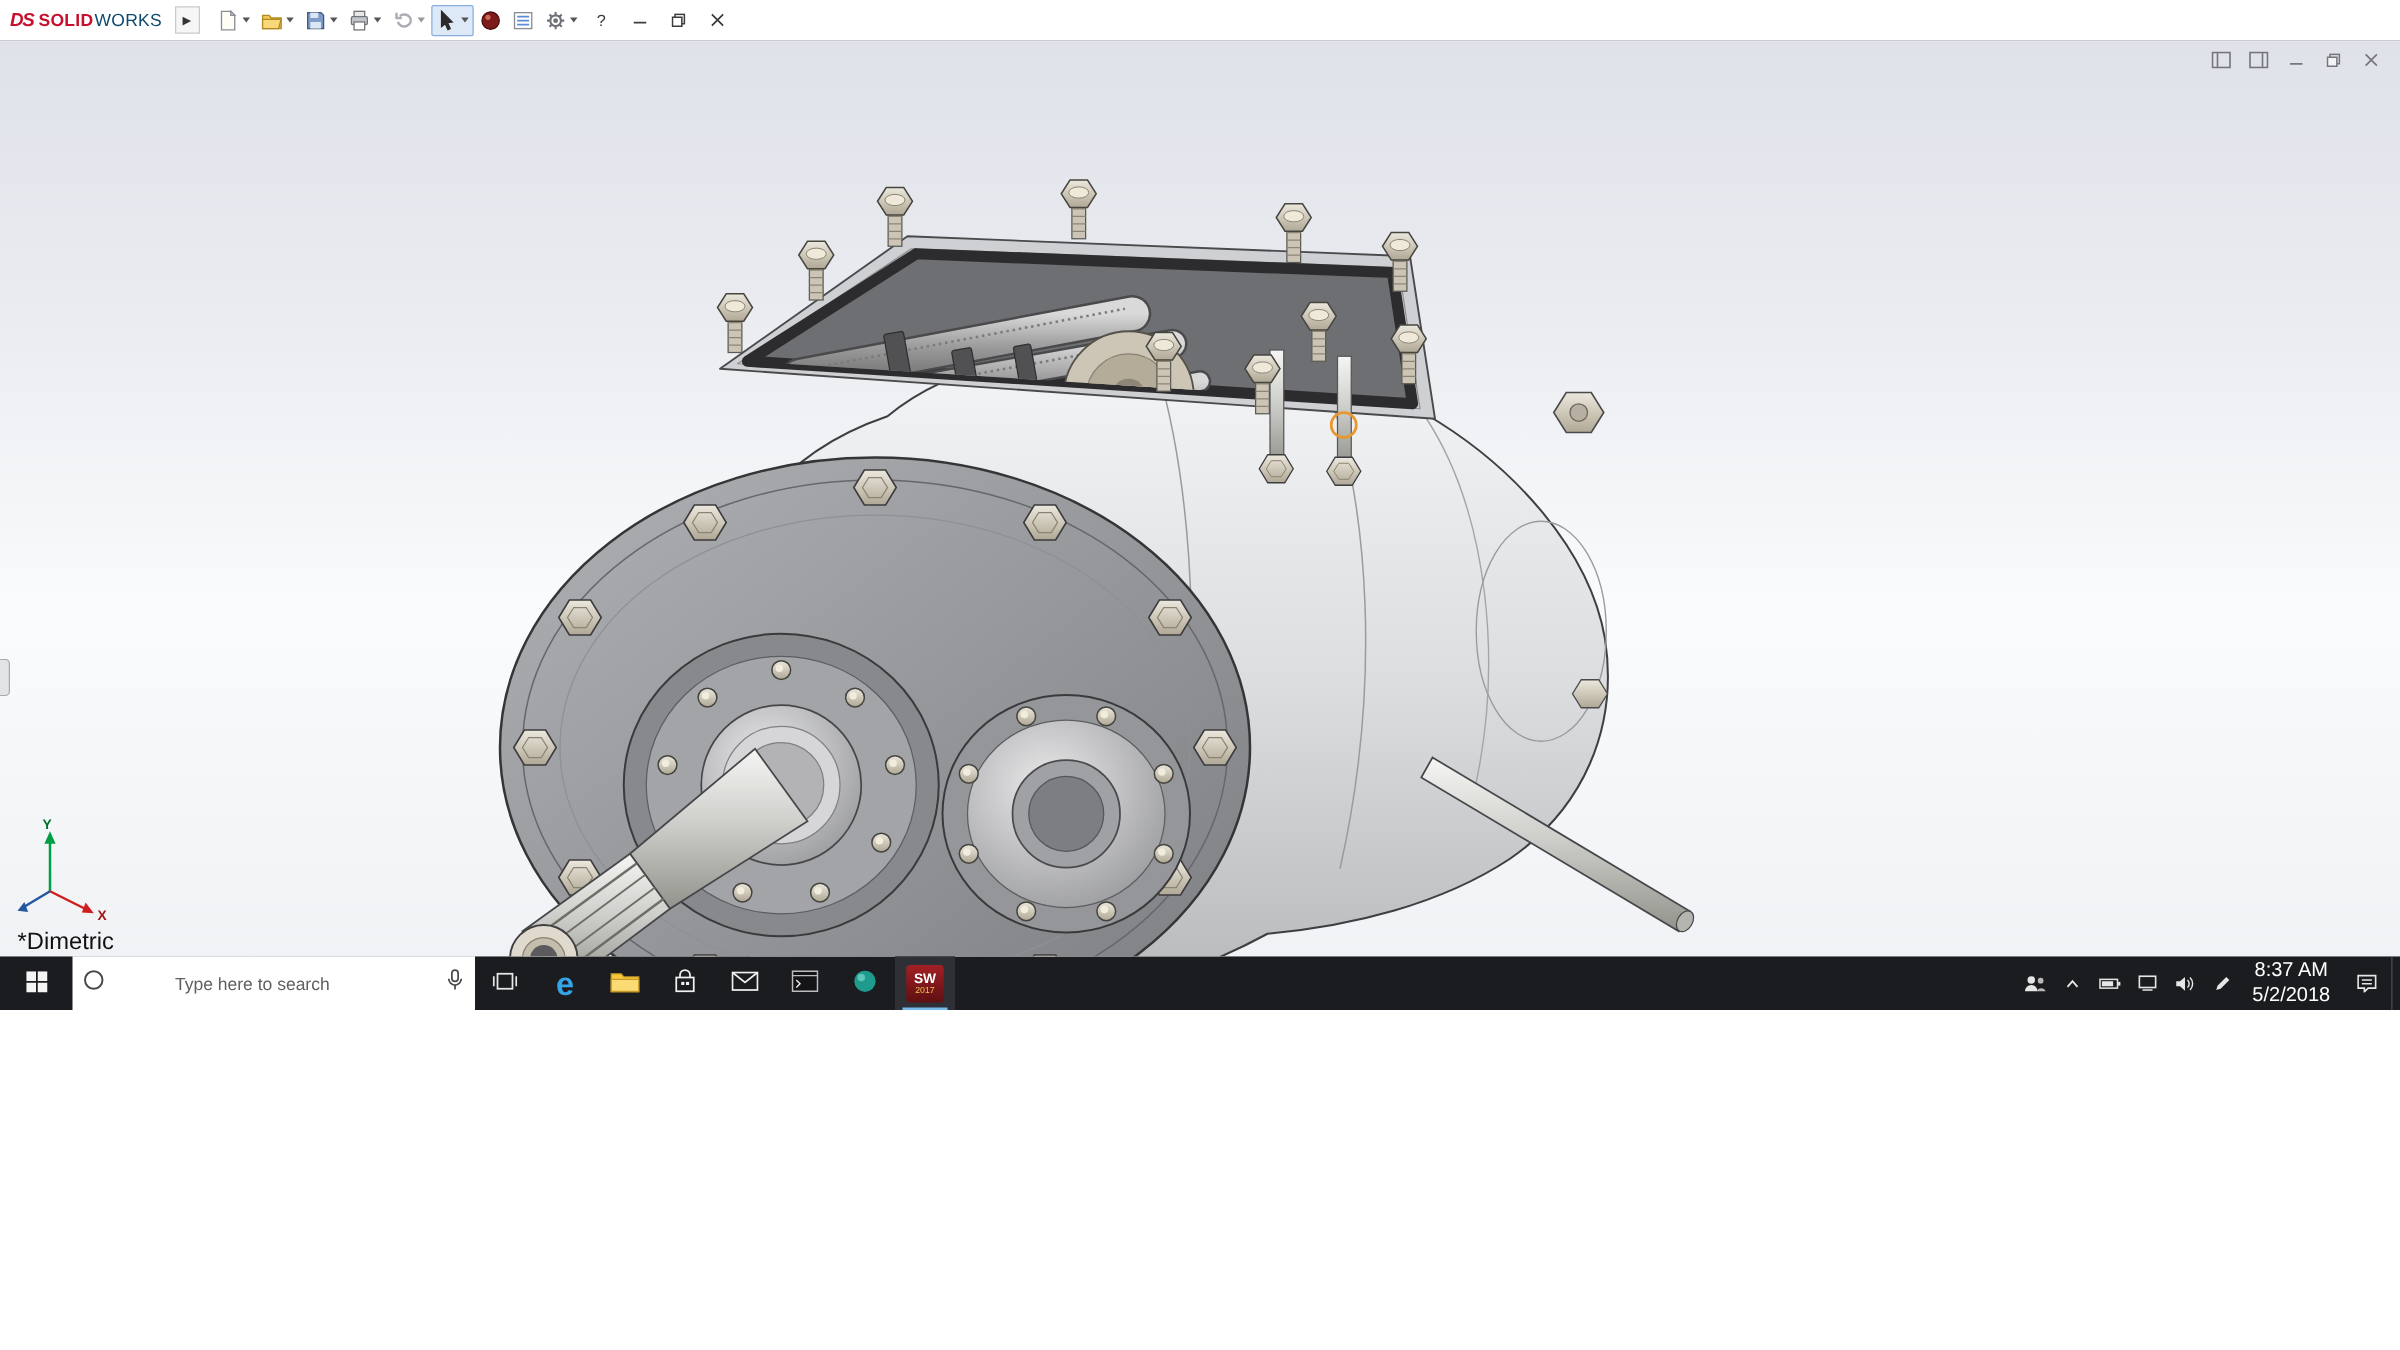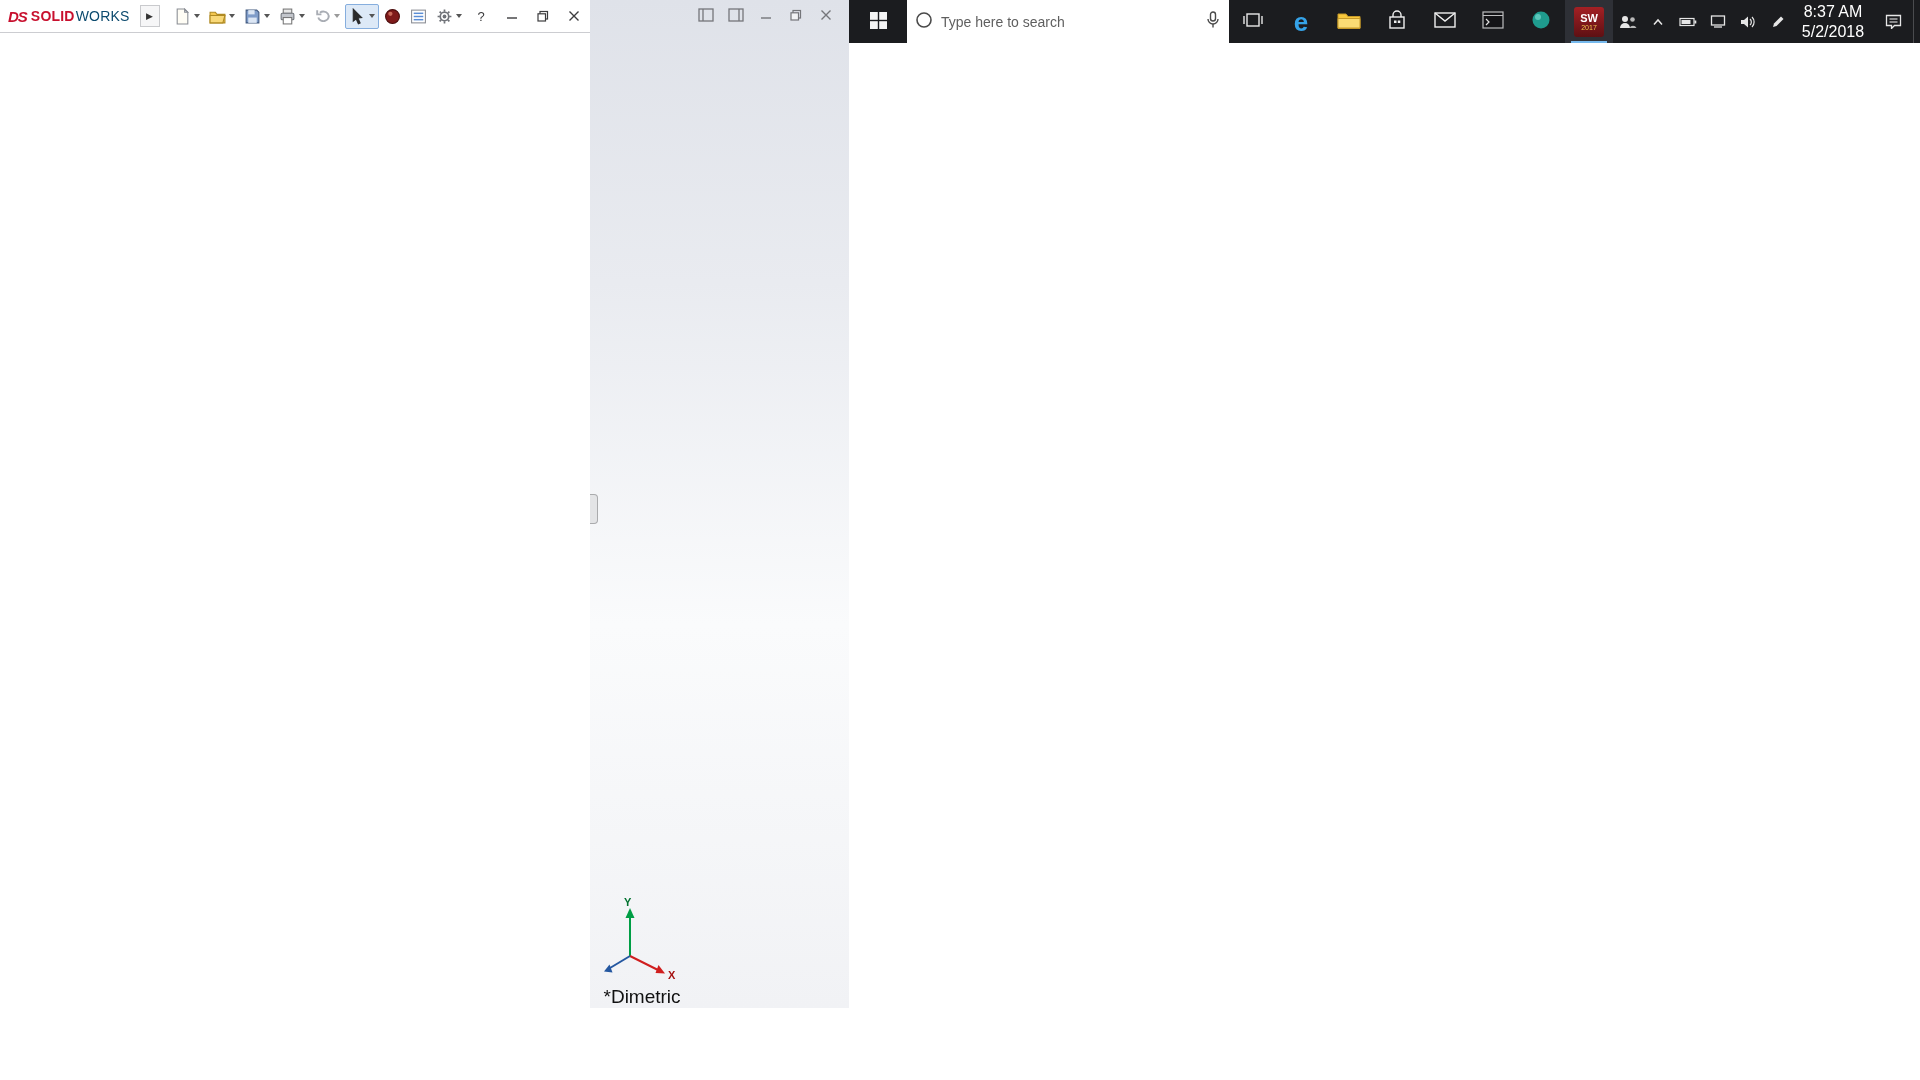--- a/index.html
+++ b/index.html
@@ -1,18 +1,18 @@
 <!DOCTYPE html>
 <html><head>
 <meta charset="utf-8">
 <style>
   * { margin:0; padding:0; box-sizing:border-box; }
   html,body { width:1920px; height:1080px; overflow:hidden;
     font-family:"Liberation Sans","DejaVu Sans",sans-serif; }
-  .app { width:1920px; height:1008px; display:flex; flex-direction:row; background:#fff; }
+  .app { width:1920px; height:808px; display:flex; flex-direction:column; background:#fff; }
 
   
   .titlebar { height:33px; background:#ffffff; border-bottom:1px solid #cccdd1;
     display:flex; align-items:center; flex:0 0 33px; }
   .brand { display:flex; align-items:center; gap:4px; padding:0 10px 0 8px; }
   .brand .ds-mark { color:#c8102e; font-weight:bold; font-style:italic; font-size:15px; letter-spacing:-1px; }
   .brand .solid { color:#c8102e; font-weight:bold; font-size:14px; letter-spacing:0.2px; }
   .brand .works { color:#0c4a6e; font-weight:normal; font-size:14px; letter-spacing:0.2px; margin-left:-3px; }
   .expand-btn { width:20px; height:22px; border:1px solid #c9cacd; background:#f6f6f7; color:#333;
     font-size:9px; display:flex; align-items:center; justify-content:center; cursor:pointer; margin-right:10px; }
@@ -41,21 +41,21 @@
   .panel-tab { position:absolute; left:0; top:494px; width:8px; height:30px;
     background:#e3e4e6; border:1px solid #aaabad; border-left:none; border-radius:0 4px 4px 0; cursor:pointer; }
 
   
   .taskbar { height:43px; flex:0 0 43px; background:#1b1c1f; display:flex; align-items:stretch; }
   .tb-btn { width:48px; display:flex; align-items:center; justify-content:center;
     background:transparent; border:none; cursor:pointer; position:relative; }
   .tb-btn.start { width:58px; }
   .search-box { width:322px; background:#ffffff; display:flex; align-items:center; padding:0 8px; gap:8px; }
   .search-input { flex:1; border:none; outline:none; font-size:14px; color:#1d4ed8; background:transparent;
-    font-family:"Liberation Sans","DejaVu Sans",sans-serif; }
+    font-family:"Liberation Sans","DejaVu Sans",sans-serif;margin-left:48px; }
   .search-input::placeholder { color:#5f5f5f; opacity:1; }
   .edge-glyph { color:#35a3e8; font-size:26px; font-weight:bold; line-height:1; }
   .sw-tile { width:30px; height:30px; background:linear-gradient(180deg,#a32024,#5e1013); border-radius:3px;
     display:flex; flex-direction:column; align-items:center; justify-content:center; }
   .sw-tile .sw-letters { color:#fff; font-weight:bold; font-size:11px; line-height:1.1; }
   .sw-tile .sw-year { color:#f0c34e; font-size:7px; line-height:1; }
   .tb-btn.app-active { background:#2e3036; }
   .tb-btn.app-active::after { content:""; position:absolute; left:6px; right:6px; bottom:0; height:2px; background:#76b9ed; }
   .tray { margin-left:auto; display:flex; align-items:stretch; }
   .tray-btn { width:30px; display:flex; align-items:center; justify-content:center;

